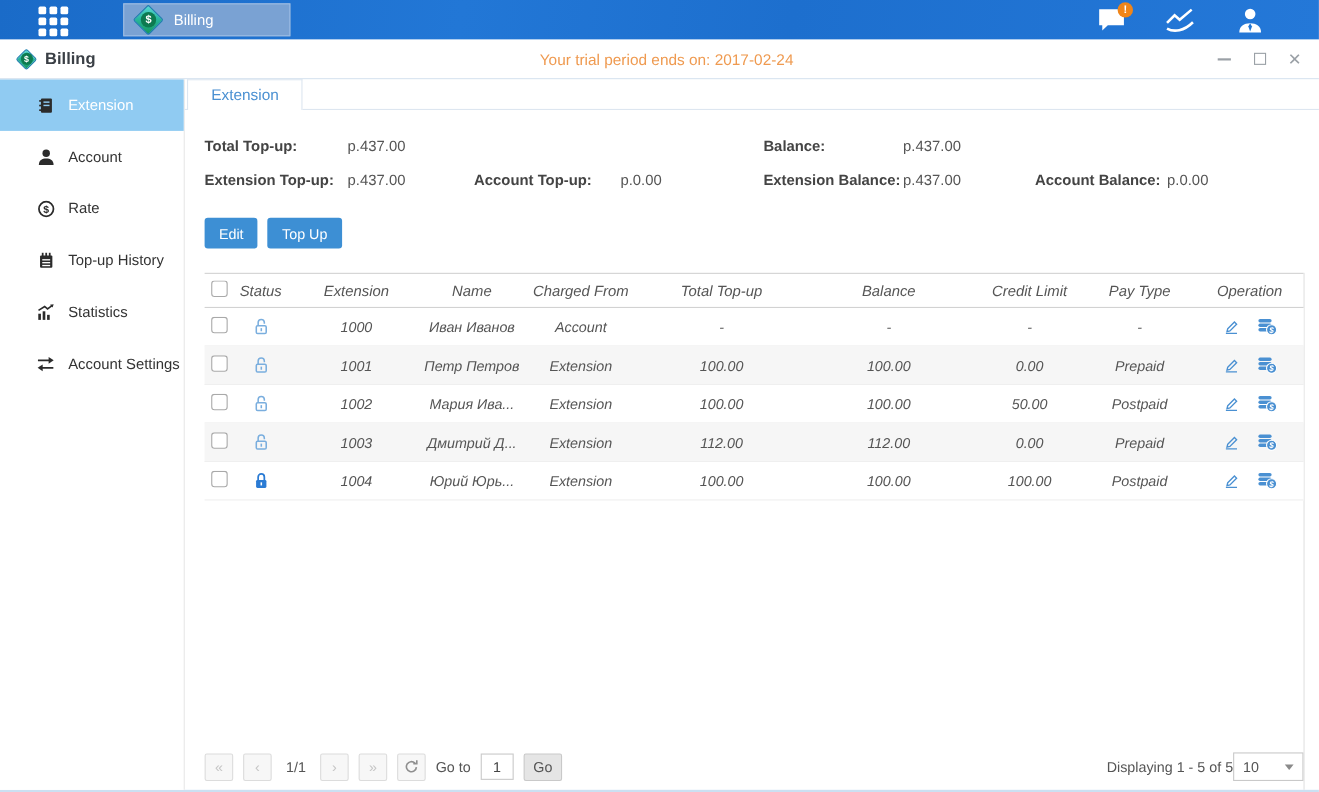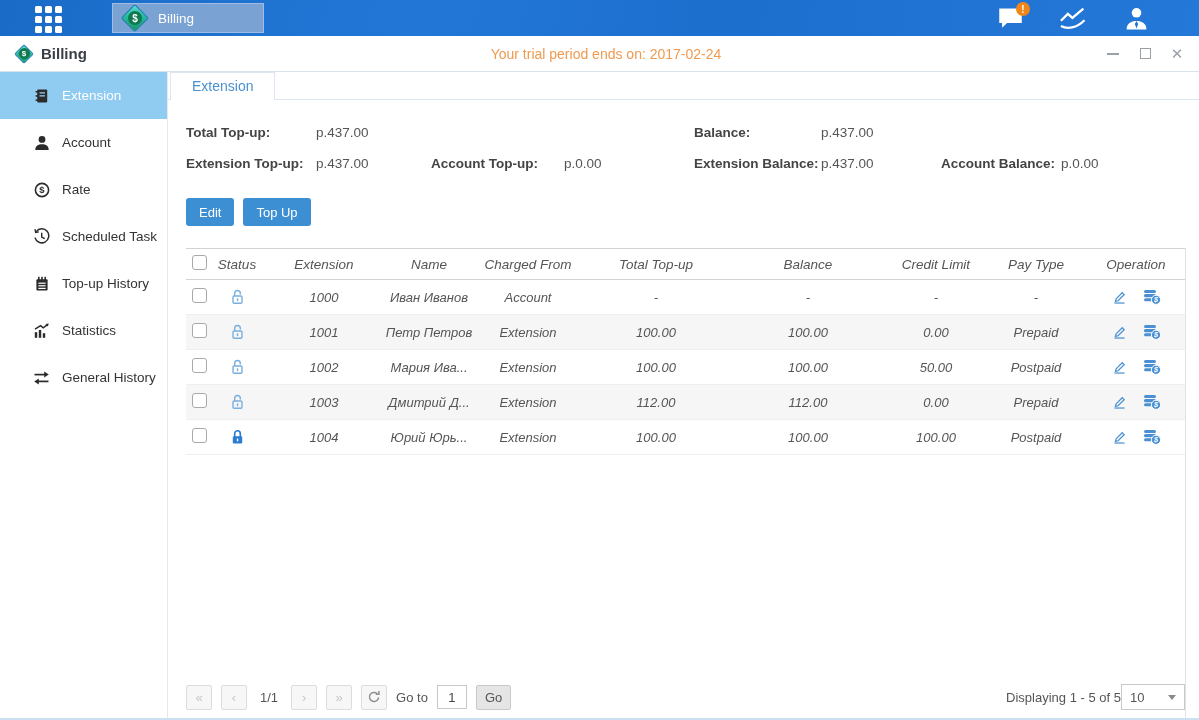--- a/index.html
+++ b/index.html
@@ -204,30 +204,20 @@
         <span class="sicon">
           <svg width="16" height="16" viewBox="0 0 16 16">
               <circle cx="8" cy="8" r="6.6" fill="none" stroke="currentColor" stroke-width="1.6"></circle>
               <text x="8" y="11.4" text-anchor="middle" font-size="9.5" font-weight="bold" fill="currentColor">$</text>
             </svg>
         </span>
         <span>Rate</span>
       </div>
       <div class="side-item">
         <span class="sicon">
-          <svg width="17" height="17" viewBox="0 0 17 17" fill="none" stroke="currentColor" stroke-width="1.5">
-              <path d="M3.2 3.6 a7 7 0 1 1 -1.2 6"></path>
-              <path d="M2 1.2 L2.6 4.4 L5.8 3.8" stroke-width="1.3"></path>
-              <path d="M8.7 4.8 V9 l3 1.7" stroke-width="1.4"></path>
-            </svg>
-        </span>
-        <span>Scheduled Task</span>
-      </div>
-      <div class="side-item">
-        <span class="sicon">
           <svg width="16" height="16" viewBox="0 0 16 16">
               <rect x="2.4" y="3.2" width="11.2" height="11.3" rx="1" fill="currentColor"></rect>
               <rect x="4" y="0.8" width="1.6" height="3.4" fill="currentColor"></rect>
               <rect x="7.2" y="0.8" width="1.6" height="3.4" fill="currentColor"></rect>
               <rect x="10.4" y="0.8" width="1.6" height="3.4" fill="currentColor"></rect>
               <rect x="4.4" y="6.6" width="7.2" height="1.2" fill="#fff"></rect>
               <rect x="4.4" y="9.2" width="7.2" height="1.2" fill="#fff"></rect>
               <rect x="4.4" y="11.8" width="7.2" height="1.2" fill="#fff"></rect>
             </svg>
         </span>
@@ -247,21 +237,21 @@
       </div>
       <div class="side-item">
         <span class="sicon">
           <svg width="17" height="16" viewBox="0 0 17 16">
               <path d="M1.5 4.6 h10.5" stroke="currentColor" stroke-width="1.7"></path>
               <path d="M15.8 4.6 l-4.6 -3 v6 z" fill="currentColor"></path>
               <path d="M5 11.4 h10.5" stroke="currentColor" stroke-width="1.7"></path>
               <path d="M1.2 11.4 l4.6 -3 v6 z" fill="currentColor"></path>
             </svg>
         </span>
-        <span>General History</span>
+        <span>Account Settings</span>
       </div>
     </div>
 
     <div class="main">
       <div class="tabstrip">
         <div class="tab">
           <span>Extension</span>
         </div>
       </div>
 

